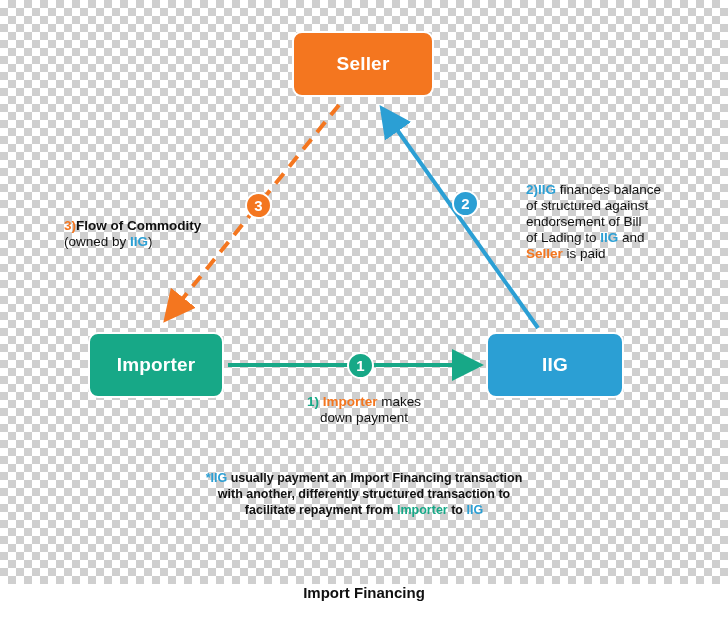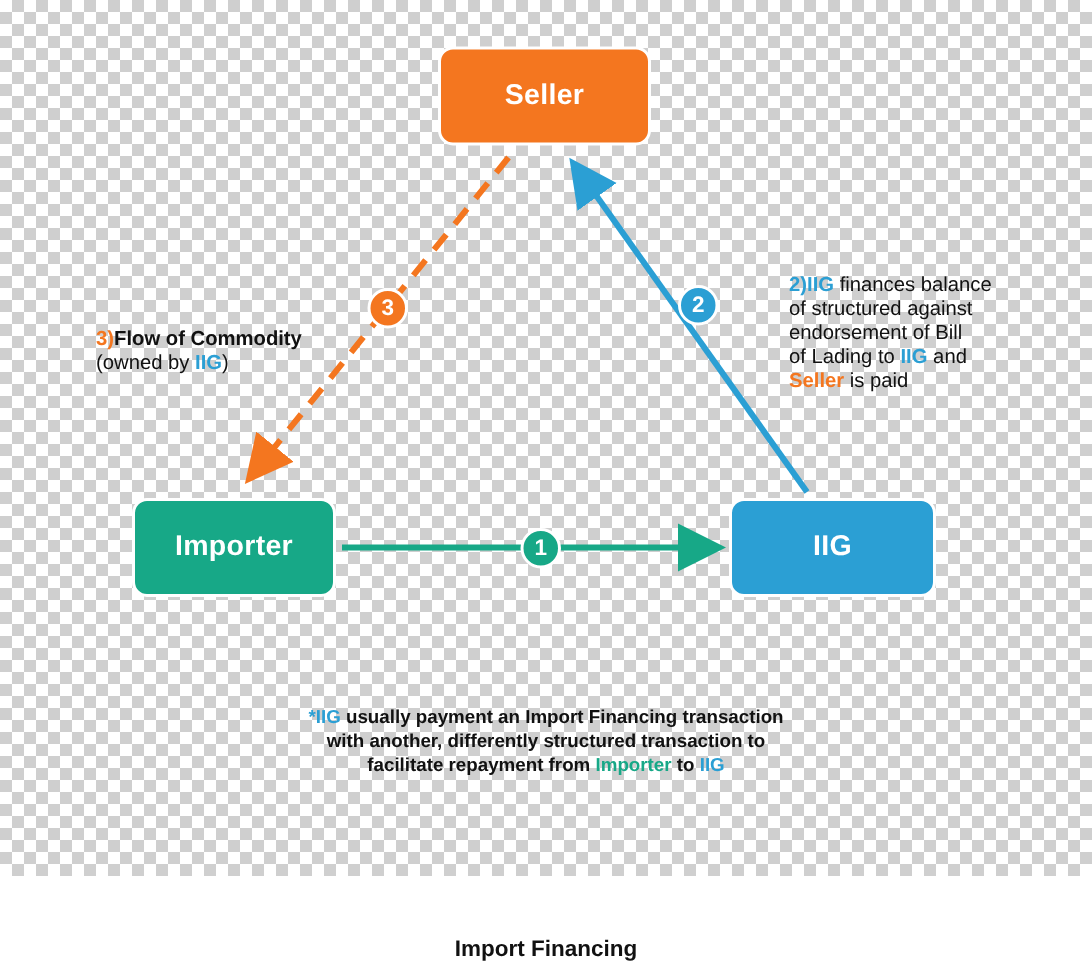--- a/index.html
+++ b/index.html
@@ -136,21 +136,21 @@
   .b { font-weight: bold; }
 
   #title-bar {
     position: absolute;
     left: 0;
     top: 584px;
     width: 728px;
     height: 57px;
     background: #ffffff;
     display: flex;
-    align-items: flex-end;
+    align-items: flex-start;
     justify-content: center;
   }
   #title-text {
     font-size: 15px;
     font-weight: bold;
     color: #111111;
   }
 </style>
 </head>
 <body>
@@ -207,20 +207,25 @@
   </div>
 
   <div class="caption" id="cap-2">
     <span class="c-blue b">2)</span><span class="c-blue b">IIG</span><span> finances balance</span><br>
     <span>of structured against</span><br>
     <span>endorsement of Bill</span><br>
     <span>of Lading to </span><span class="c-blue b">IIG</span><span> and</span><br>
     <span class="c-orange b">Seller</span><span> is paid</span>
   </div>
 
+  <div class="caption" id="cap-1">
+    <span class="c-teal b">1)</span>
+    <span class="c-orange b">Importer</span><span> makes</span><br>
+    <span>down payment</span>
+  </div>
 
   <div id="footnote">
     <span class="c-blue">*</span><span class="c-blue">IIG</span><span> usually payment an Import Financing transaction</span><br>
     <span>with another, differently structured transaction to</span><br>
     <span>facilitate repayment from </span><span class="c-teal">Importer</span><span> to </span><span class="c-blue">IIG</span>
   </div>
 
   <div id="title-bar">
     <span id="title-text">Import Financing</span>
   </div>

